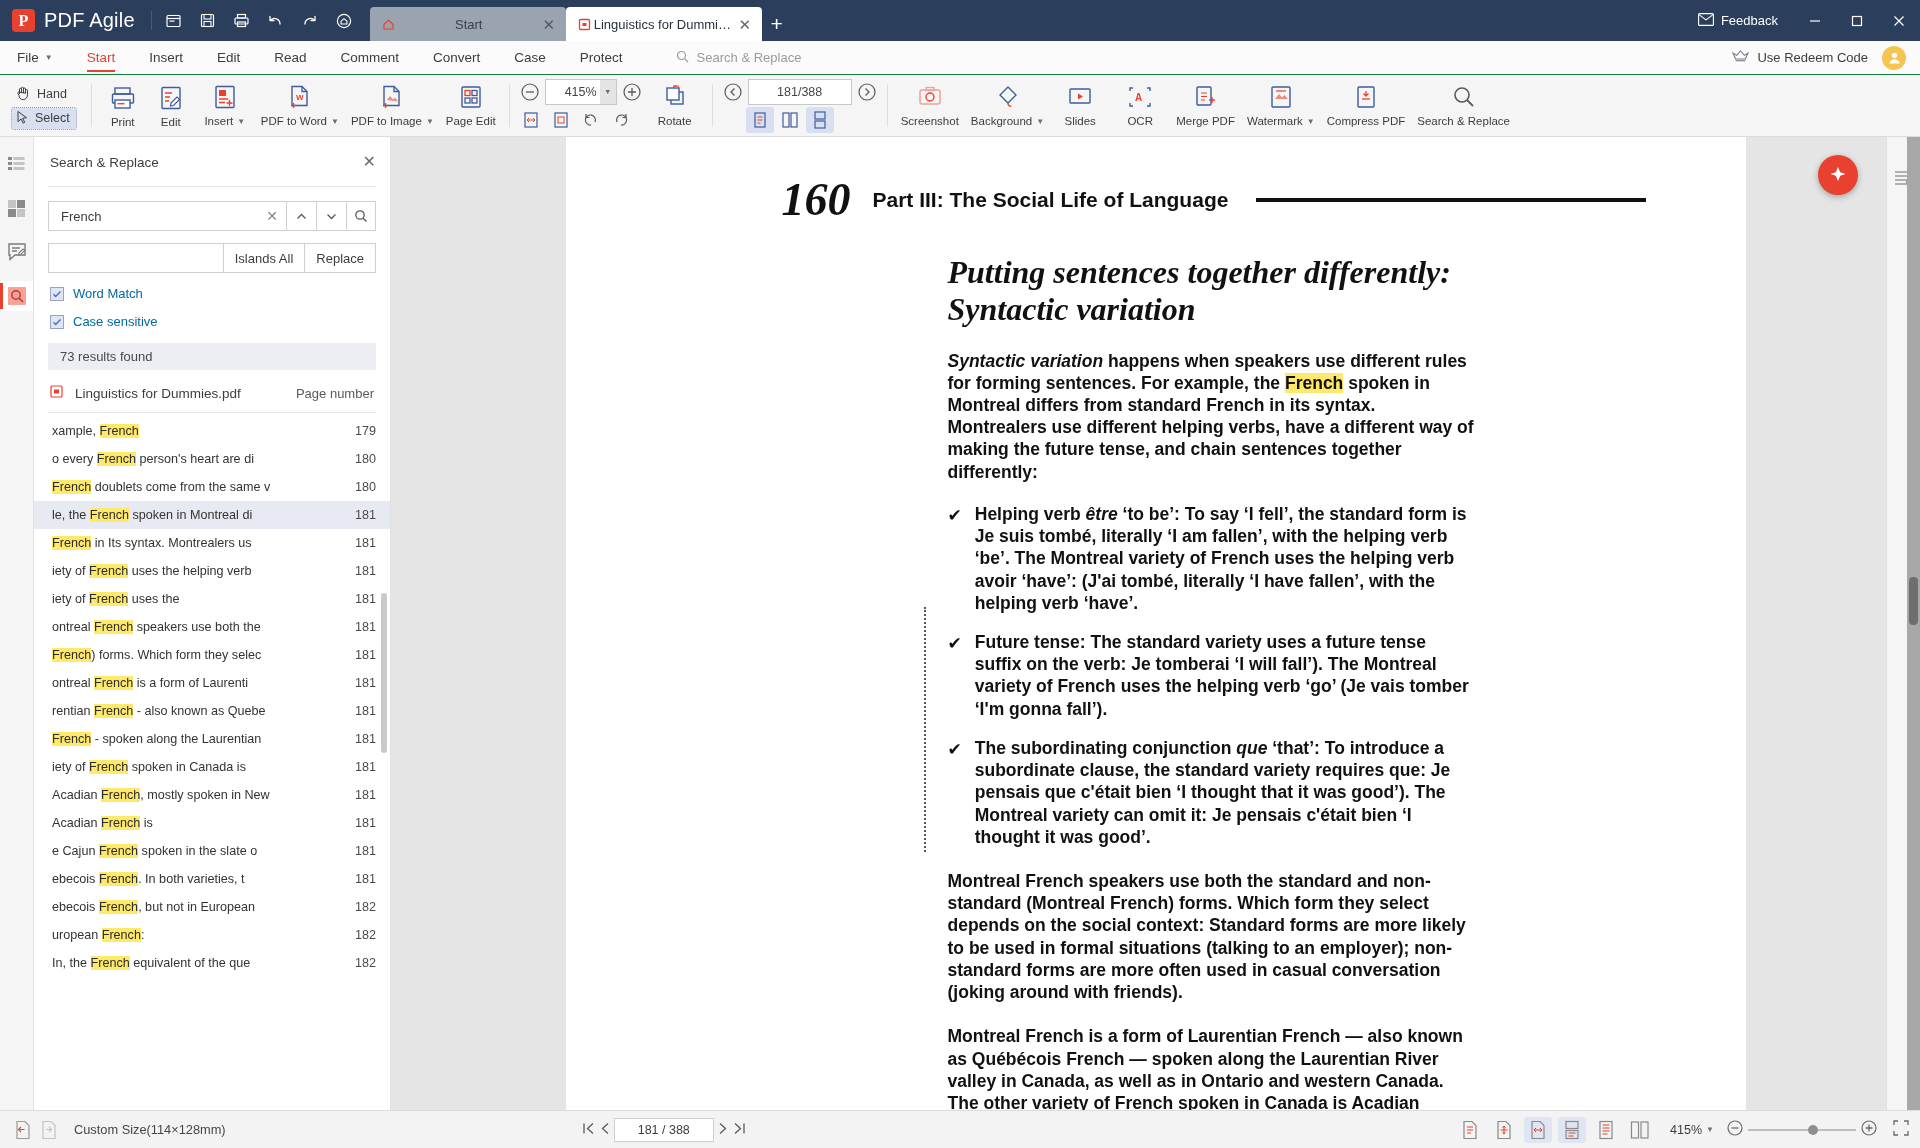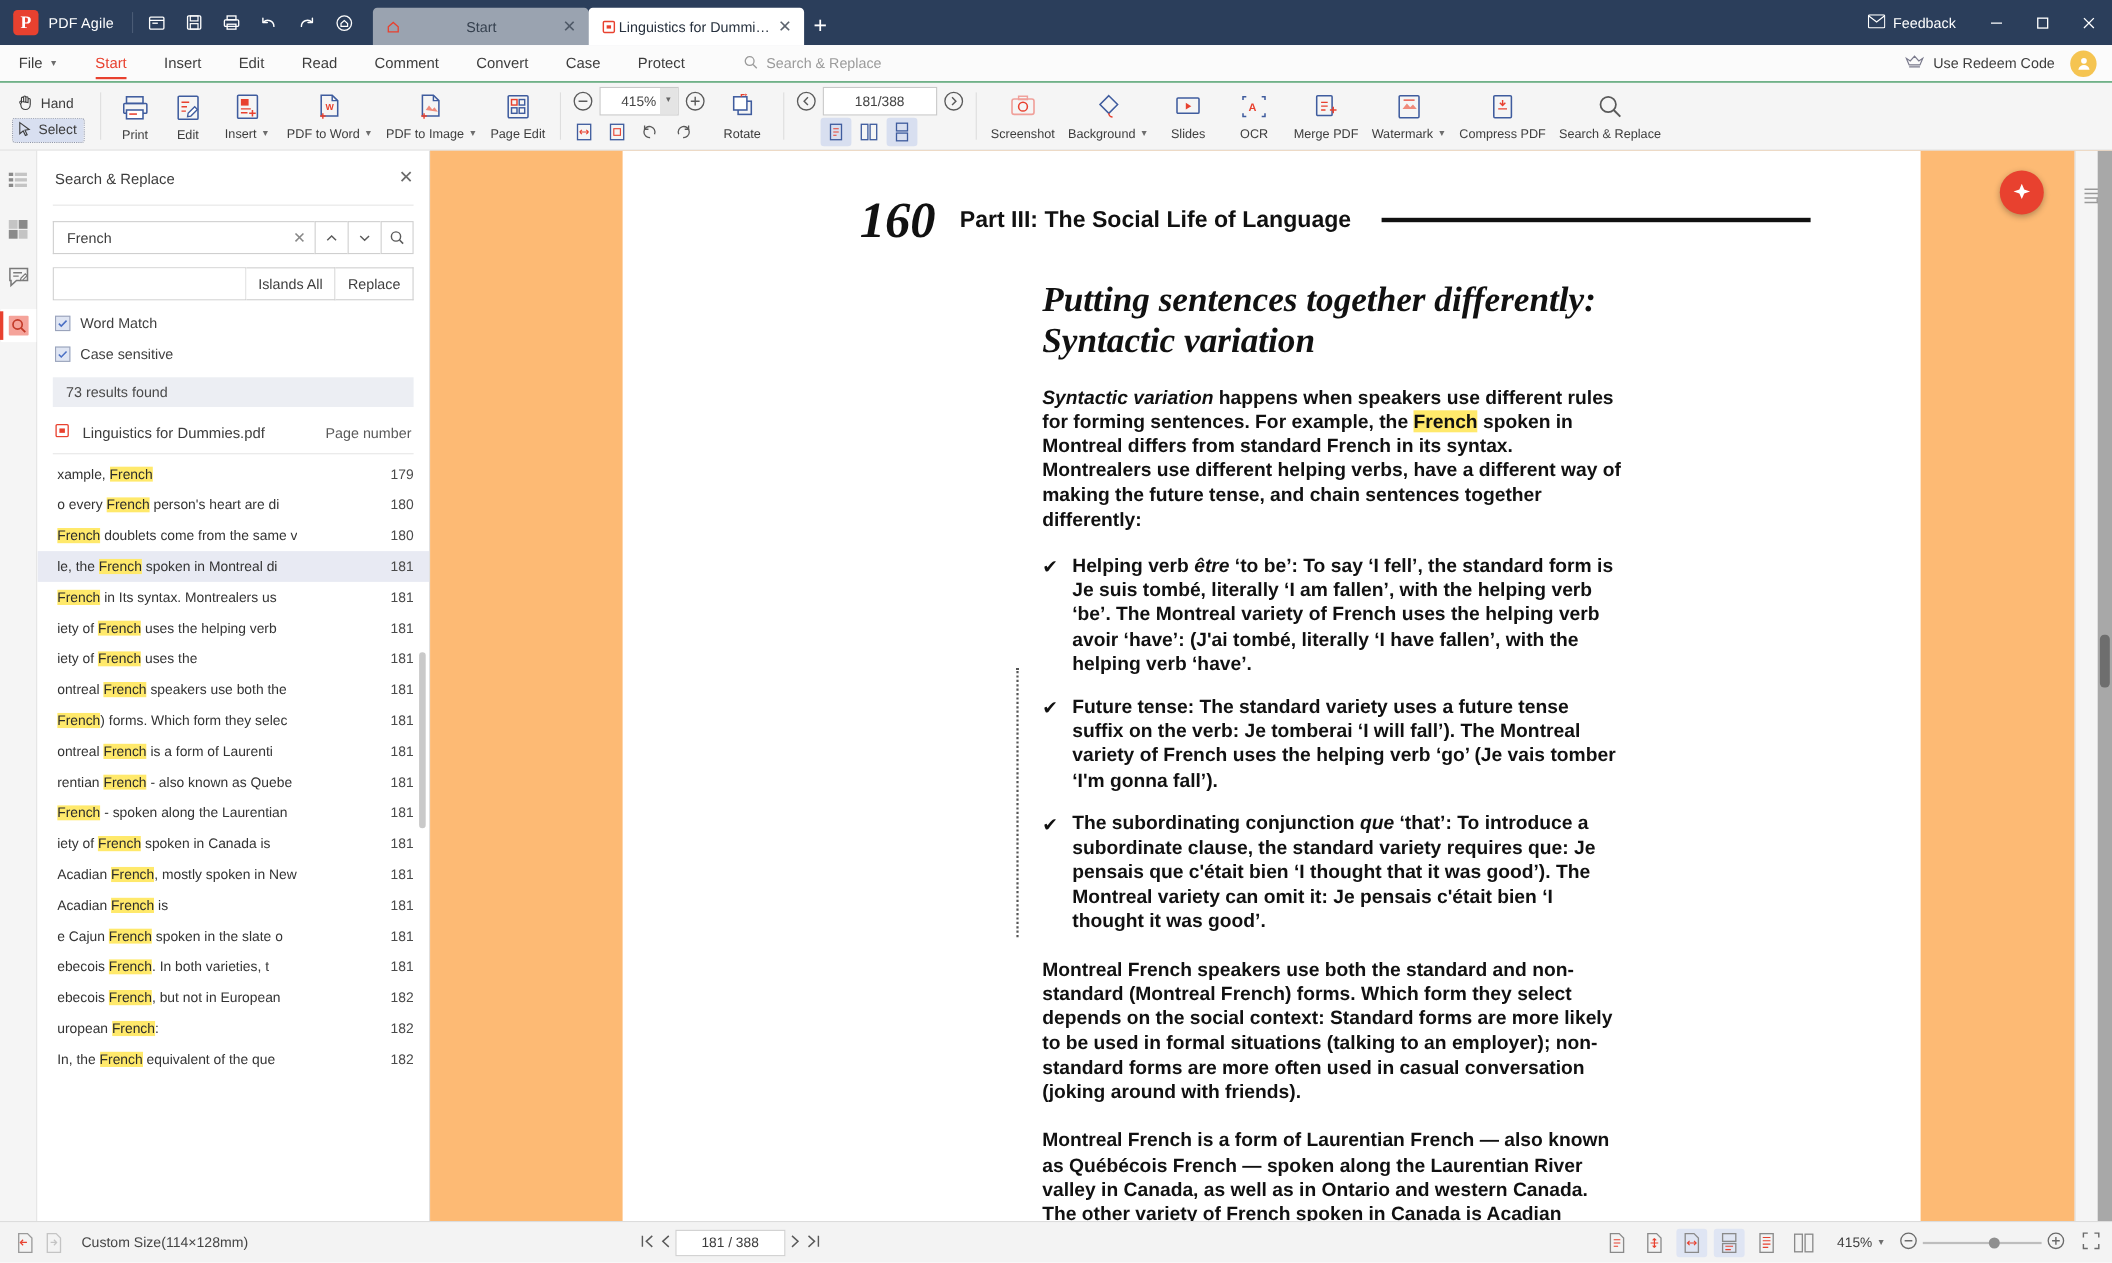--- a/index.html
+++ b/index.html
@@ -15,21 +15,21 @@
   .titlebar {
     height: 41px; background: #2b3e5b; display: flex; align-items: stretch;
     color: #ffffff; position: relative;
   }
   .brand { display: flex; align-items: center; gap: 9px; padding: 0 14px 0 12px; }
   .brand-logo {
     width: 23px; height: 23px; background: #e8412f; border-radius: 4px;
     color: #fff; font-weight: bold; font-size: 16px; display: flex;
     align-items: center; justify-content: center; font-family: "Liberation Serif", serif;
   }
-  .brand-name { font-size: 13px; letter-spacing: .2px; }
+  .brand-name { font-size: 20px; letter-spacing: .2px; }
   .tb-sep { width: 1px; background: #4a5b75; margin: 11px 6px 11px 2px; }
   .tb-icons { display: flex; align-items: center; gap: 2px; }
   .tb-btn {
     width: 32px; height: 30px; display: flex; align-items: center;
     justify-content: center; border-radius: 3px;
   }
   .tb-btn svg { display: block; }
 
   .tabs { display: flex; align-items: flex-end; margin-left: 10px; }
   .tab {
@@ -140,21 +140,21 @@
   .srch-go { width:30px; border:1px solid #cfcfcf; display:flex; align-items:center;
              justify-content:center; background:#fff; }
 
   .repl-row { display:flex; align-items:stretch; margin: 12px 14px 0 14px; height:30px; }
   .repl-input { flex:1; border:1px solid #cfcfcf; background:#fff; }
   .repl-input input { width:100%; height:100%; border:none; outline:none; padding:0 10px;
                       font-size:13px; font-family:"Liberation Sans", sans-serif; color:#3d3d3d; }
   .repl-btn { border:1px solid #cfcfcf; border-left:none; background:#fff; display:flex;
               align-items:center; justify-content:center; padding: 0 11px; font-size:13px; color:#3d3d3d; }
 
-  .chk-row { display:flex; align-items:center; gap:9px; margin: 13px 0 0 16px; font-size:13px; color:#404040; }
+  .chk-row { display:flex; align-items:center; gap:9px; margin: 13px 0 0 16px; font-size:13px; color:#0369a1; }
   .chk { width:14px; height:14px; border:1px solid #9aa3bb; background:#dfe5f3;
          display:flex; align-items:center; justify-content:center; }
   .chk svg { display:block; }
 
   .results-bar { margin: 14px 14px 0 14px; background:#eceef3; height:27px; display:flex;
                  align-items:center; padding-left: 12px; font-size:13px; color:#4a4a4a; }
   .file-row { display:flex; align-items:center; gap:12px; padding: 0 16px; height:38px;
               margin-top: 4px; font-size:13.5px; color:#3d3d3d; }
   .file-row .pg { margin-left:auto; font-size:13px; color:#5a5a5a; }
   .file-rule { height:1px; background:#e6e6e6; margin: 0 14px; }
@@ -163,21 +163,21 @@
   .res-item { height:28px; display:flex; align-items:center; padding: 0 14px 0 18px;
               font-size:12.6px; color:#333; white-space:nowrap; }
   .res-item.sel { background:#e8eaf3; }
   .res-text { overflow:hidden; text-overflow:clip; }
   .res-text mark { background:#ffe96b; color:#2b2b2b; padding:0; }
   .res-pg { margin-left:auto; font-size:12.6px; color:#4a4a4a; padding-left:10px; }
 
   .panel-sb { position:absolute; right:3px; width:6px; background:#c9c9c9; border-radius:3px; }
 
   
-  .viewer { flex:1; background:#fdba74; position:relative; overflow:hidden; display:flex;
+  .viewer { flex:1; background:#e5e5e5; position:relative; overflow:hidden; display:flex;
             justify-content:center; }
   .page {
     width: 1180px; background:#ffffff; margin-top:0; position:relative;
     font-family:"Liberation Sans", sans-serif;
   }
   .viewer-sb-track { position:absolute; right:0; top:0; bottom:0; width:13px; background:#a8a8a8; }
   .viewer-sb-thumb { position:absolute; right:2px; width:9px; background:#6e6e6e; border-radius:4px; }
   .float-btn {
     position:absolute; right:62px; top:18px; width:40px; height:40px; border-radius:50%;
     background:#e8412f; display:flex; align-items:center; justify-content:center;

